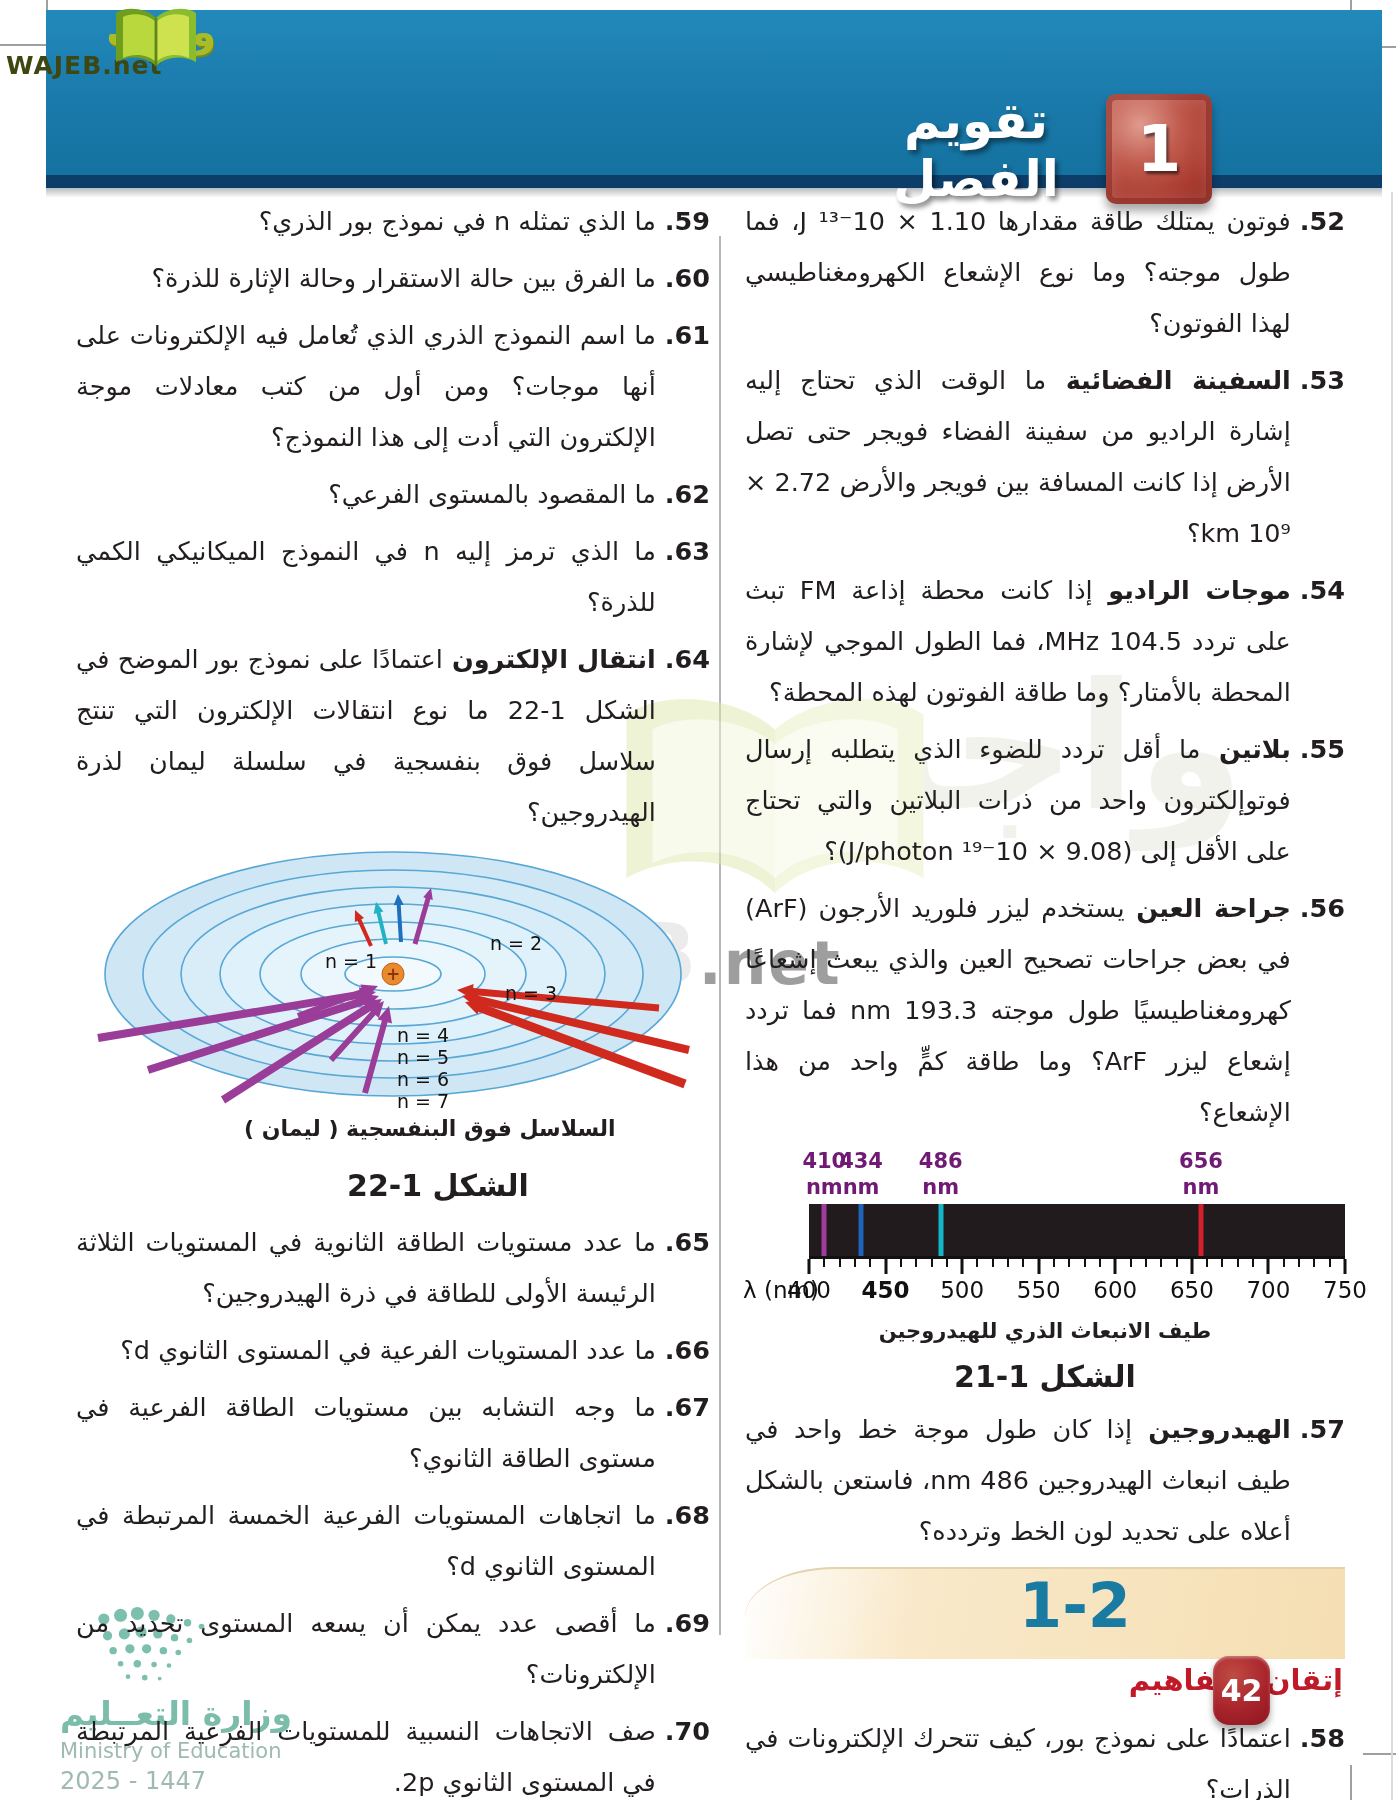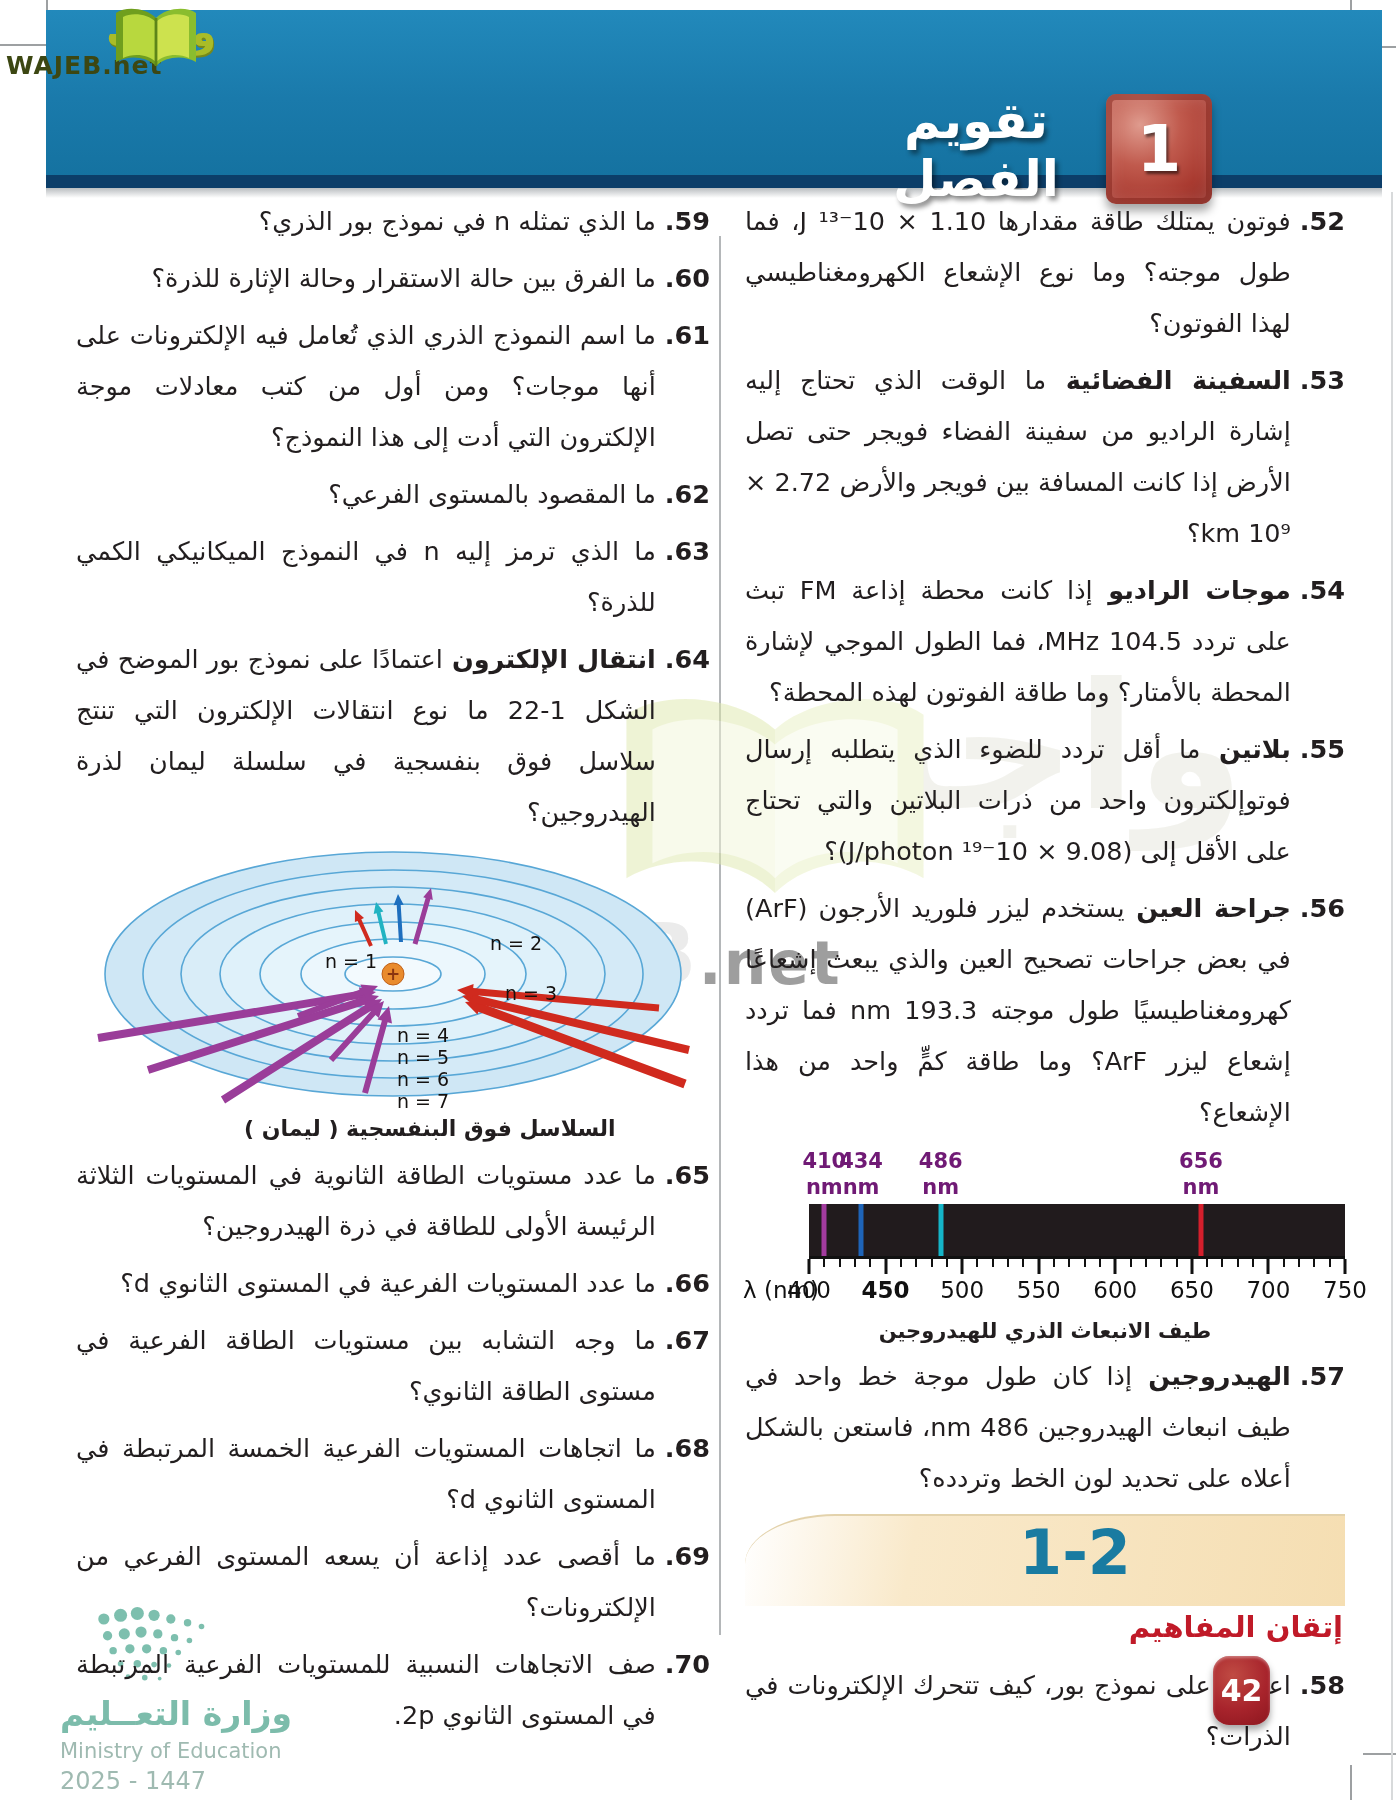--- a/index.html
+++ b/index.html
@@ -240,20 +240,21 @@
             <span class="spec-num" style="left: 14.2857%; font-weight: bold;">450</span>
             <span class="spec-num" style="left: 28.5714%;">500</span>
             <span class="spec-num" style="left: 42.8571%;">550</span>
             <span class="spec-num" style="left: 57.1429%;">600</span>
             <span class="spec-num" style="left: 71.4286%;">650</span>
             <span class="spec-num" style="left: 85.7143%;">700</span>
             <span class="spec-num" style="left: 100%;">750</span>
           </div>
       </div>
       <div class="fig21-cap">طيف الانبعاث الذري للهيدروجين</div>
+      <div class="fig21-lab">الشكل 1-21</div>
     </div>
 
     <div id="qrb">
         <div class="q">
           <span class="qnum">57.</span>
           <div class="qtext"><span class="qbold">الهيدروجين </span>إذا كان طول موجة خط واحد في طيف انبعاث الهيدروجين 486 nm، فاستعن بالشكل أعلاه على تحديد لون الخط وتردده؟</div>
         </div>
       </div>
 
     <div class="band">
@@ -325,20 +326,21 @@
           <text x="397" y="104" text-anchor="start" font-size="19" fill="#14110f">n = 2</text>
           <text x="412" y="154" text-anchor="start" font-size="19" fill="#14110f">n = 3</text>
           <text x="330" y="196" text-anchor="middle" font-size="19" fill="#14110f">n = 4</text>
           <text x="330" y="218" text-anchor="middle" font-size="19" fill="#14110f">n = 5</text>
           <text x="330" y="240" text-anchor="middle" font-size="19" fill="#14110f">n = 6</text>
           <text x="330" y="262" text-anchor="middle" font-size="19" fill="#14110f">n = 7</text>
         </svg>
       <div class="fig22-labels">
         <span class="fig22-lab-l">السلاسل فوق البنفسجية ( ليمان )</span>
       </div>
+      <div class="fig22-cap">الشكل 1-22</div>
     </div>
 
     <div id="qlb">
         <div class="q">
           <span class="qnum">65.</span>
           <div class="qtext">ما عدد مستويات الطاقة الثانوية في المستويات الثلاثة الرئيسة الأولى للطاقة في ذرة الهيدروجين؟</div>
         </div>
         <div class="q">
           <span class="qnum">66.</span>
           <div class="qtext">ما عدد المستويات الفرعية في المستوى الثانوي d؟</div>
@@ -346,21 +348,21 @@
         <div class="q">
           <span class="qnum">67.</span>
           <div class="qtext">ما وجه التشابه بين مستويات الطاقة الفرعية في مستوى الطاقة الثانوي؟</div>
         </div>
         <div class="q">
           <span class="qnum">68.</span>
           <div class="qtext">ما اتجاهات المستويات الفرعية الخمسة المرتبطة في المستوى الثانوي d؟</div>
         </div>
         <div class="q">
           <span class="qnum">69.</span>
-          <div class="qtext">ما أقصى عدد إذاعة أن يسعه المستوى الفرعي من الإلكترونات؟</div>
+          <div class="qtext">ما أقصى عدد يمكن أن يسعه المستوى تحديد من الإلكترونات؟</div>
         </div>
         <div class="q">
           <span class="qnum">70.</span>
           <div class="qtext">صف الاتجاهات النسبية للمستويات الفرعية المرتبطة في المستوى الثانوي 2p.</div>
         </div>
       </div>
   </div>
 
   <div class="page-badge">
     <span>42</span>

